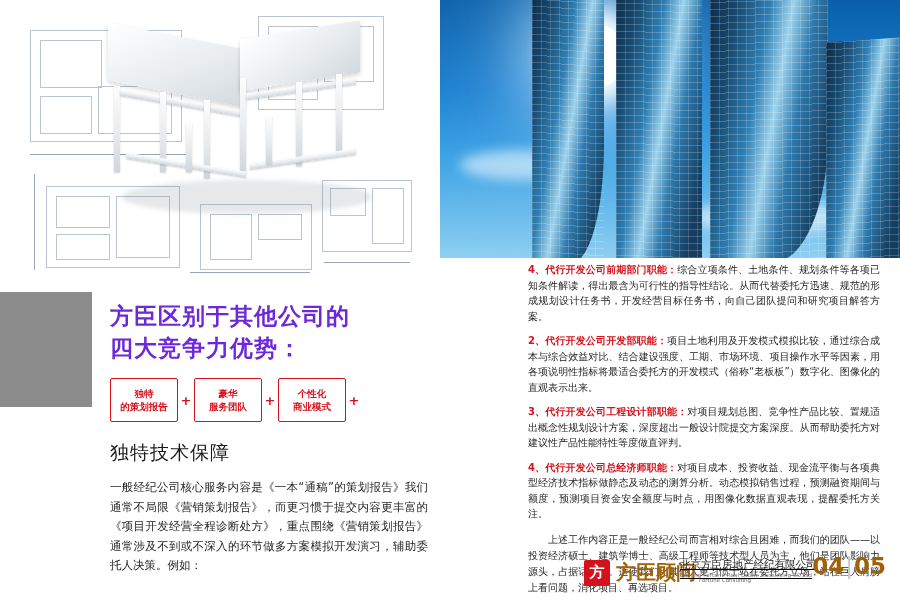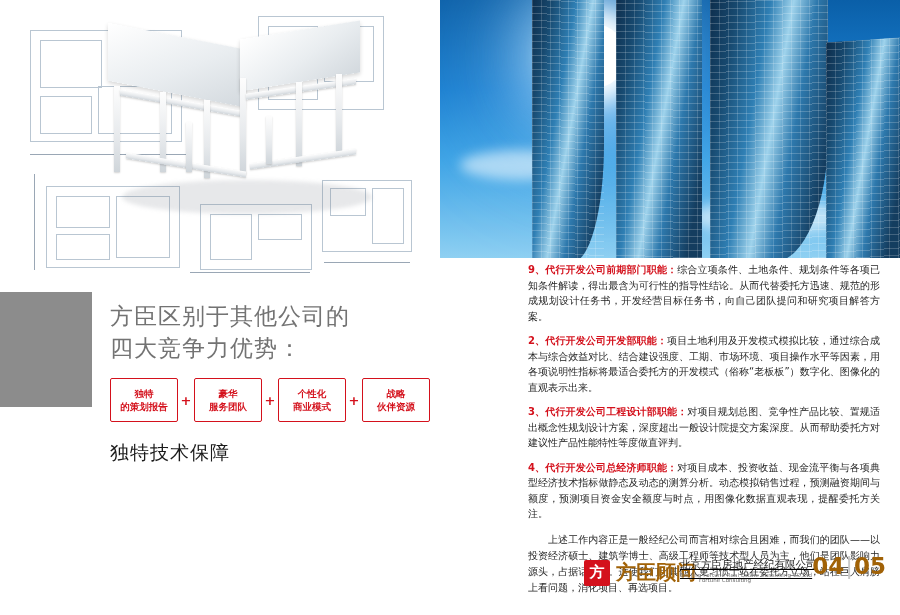--- a/index.html
+++ b/index.html
@@ -40,21 +40,21 @@
   .shadow-el{position:absolute;background:rgba(120,130,140,.18);filter:blur(2px);}
 
   
   .grey-block{
     position:absolute;left:0;top:292px;width:92px;height:115px;background:#8c8c8c;
   }
 
   
   .headline{
     position:absolute;left:110px;top:300px;width:320px;
-    color:#737373;font-weight:normal;font-size:23px;line-height:32px;
+    color:#6d28d9;font-weight:bold;font-size:23px;line-height:32px;
     letter-spacing:1px;
   }
 
   
   .adv-row{
     position:absolute;left:110px;top:378px;width:330px;height:44px;
     display:flex;align-items:center;
   }
   .adv-box{
     width:66px;height:42px;border:1.6px solid #d4111c;border-radius:2px;
@@ -212,27 +212,24 @@
       <div class="adv-box">
         <span>豪华</span>
         <span>服务团队</span>
       </div>
       <div class="adv-plus">+</div>
       <div class="adv-box">
         <span>个性化</span>
         <span>商业模式</span>
       </div>
       <div class="adv-plus">+</div>
-      <div class="adv-box">
-        <span>战略</span>
-        <span>伙伴资源</span>
-      </div>
     </div>
 
     <div class="sub-title">独特技术保障</div>
+    <div class="left-para">一般经纪公司核心服务内容是《一本“通稿”的策划报告》我们通常不局限《营销策划报告》，而更习惯于提交内容更丰富的《项目开发经营全程诊断处方》，重点围绕《营销策划报告》通常涉及不到或不深入的环节做多方案模拟开发演习，辅助委托人决策。例如：</div>
   </div>
 
   <div class="sky-img">
     <div class="sun"></div>
     <div class="cloud" style="left:20px;top:150px;width:120px;height:30px;"></div>
     <div class="cloud" style="left:250px;top:200px;width:160px;height:34px;"></div>
     <div class="tower curve" style="left:92px;top:-6px;width:72px;height:268px;transform:skewY(4deg);">
         <div class="glassgrid"></div>
       </div>
     <div class="tower" style="left:176px;top:-10px;width:86px;height:272px;transform:skewY(2deg);">
@@ -241,21 +238,21 @@
     <div class="tower curve" style="left:270px;top:-14px;width:118px;height:276px;transform:skewY(-2deg);">
         <div class="glassgrid"></div>
       </div>
     <div class="tower" style="left:386px;top:40px;width:74px;height:222px;transform:skewY(-4deg);">
         <div class="glassgrid"></div>
       </div>
   </div>
 
   <div class="right-body">
     <div class="num-item">
-      <div class="ln"><span class="hd">9、代行开发公司前期部门职能：</span><span>综合立项条件、土地条件、规划条件等各项已知条件解读，得出最含为可行性的指导性结论。从而代替委托方迅速、规范的形成规划设计任务书，开发经营目标任务书，向自己团队提问和研究项目解答方案。</span></div>
+      <div class="ln"><span class="hd">4、代行开发公司前期部门职能：</span><span>综合立项条件、土地条件、规划条件等各项已知条件解读，得出最含为可行性的指导性结论。从而代替委托方迅速、规范的形成规划设计任务书，开发经营目标任务书，向自己团队提问和研究项目解答方案。</span></div>
     </div>
     <div class="num-item">
       <div class="ln"><span class="hd">2、代行开发公司开发部职能：</span><span>项目土地利用及开发模式模拟比较，通过综合成本与综合效益对比、结合建设强度、工期、市场环境、项目操作水平等因素，用各项说明性指标将最适合委托方的开发模式（俗称“老板板”）数字化、图像化的直观表示出来。</span></div>
     </div>
     <div class="num-item">
       <div class="ln"><span class="hd">3、代行开发公司工程设计部职能：</span><span>对项目规划总图、竞争性产品比较、置规适出概念性规划设计方案，深度超出一般设计院提交方案深度。从而帮助委托方对建议性产品性能特性等度做直评判。</span></div>
     </div>
     <div class="num-item">
       <div class="ln"><span class="hd">4、代行开发公司总经济师职能：</span><span>对项目成本、投资收益、现金流平衡与各项典型经济技术指标做静态及动态的测算分析。动态模拟销售过程，预测融资期间与额度，预测项目资金安全额度与时点，用图像化数据直观表现，提醒委托方关注。</span></div>
     </div>

